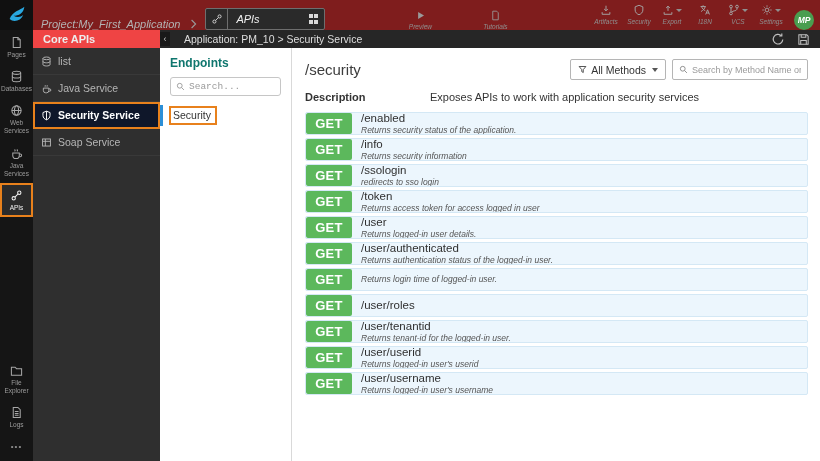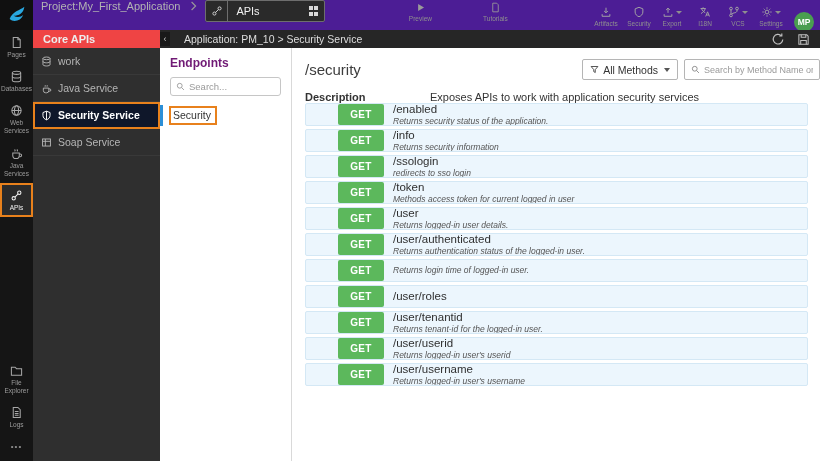--- a/index.html
+++ b/index.html
@@ -2,21 +2,21 @@
 <html><head>
 <meta charset="utf-8">
 <style>
   * { margin:0; padding:0; box-sizing:border-box; }
   html,body { width:820px; height:461px; overflow:hidden; background:#fff;
     font-family:"Liberation Sans", sans-serif; }
   .app { width:820px; height:461px; display:flex; flex-direction:column; }
   svg { display:block; }
 
   
-  .topbar { height:30px; background:#4c1d95; display:flex; align-items:flex-start; flex:none; }
+  .topbar { height:30px; background:#7f1d1d; display:flex; align-items:flex-end; flex:none;font-style:italic; }
   .logo-box { width:33px; height:30px; background:#101010; display:flex; align-items:center; justify-content:center; flex:none; }
   .project-label { color:#b3b3b3; font-size:11px; margin-left:8px; white-space:nowrap; }
   .tb-chevron { color:#9a9a9a; margin:0 7px 0 10px; }
   .apis-tab { display:flex; align-items:center; height:22px; width:120px; border:1px solid #6e6e6e; background:#2a2a2a; border-radius:2px; }
   .apis-tab .tab-iconbox { width:22px; height:100%; display:flex; align-items:center; justify-content:center; border-right:1px solid #6e6e6e; color:#d6d6d6; }
   .apis-tab .tab-label { color:#f0f0f0; font-size:11px; margin-left:8px; flex:1; }
   .grid-icon { display:grid; grid-template-columns:4px 4px; grid-gap:1.5px; margin-right:6px; }
   .grid-icon i { width:4px; height:4px; background:#d9d9d9; }
   .tb-action { display:flex; flex-direction:column; align-items:center; color:#a6a6a6; width:30px; cursor:pointer; }
   .tb-action .iconrow { display:flex; align-items:center; height:14px; }
@@ -53,51 +53,51 @@
   .collapse-btn { width:10px; height:14px; background:#191919; color:#c9c9c9; font-size:9px;
     display:flex; align-items:center; justify-content:center; cursor:pointer; }
   .breadcrumb { color:#dedede; font-size:10.5px; margin-left:14px; white-space:nowrap; }
   .header-actions { margin-left:auto; display:flex; align-items:center; gap:12px; margin-right:10px; color:#c0c0c0; }
   .header-actions .hicon { cursor:pointer; }
 
   .content-row { flex:1; display:flex; min-height:0; }
 
   
   .endpoints-panel { width:132px; background:#fff; border-right:1px solid #d9d9d9; flex:none; }
-  .endpoints-title { font-size:12px; font-weight:bold; color:#701a75; padding:8px 10px 7px; }
+  .endpoints-title { font-size:12px; font-weight:bold; color:#0f766e; padding:8px 10px 7px; }
   .ep-search { margin:0 10px; height:19px; border:1px solid #c6c6c6; border-radius:3px;
     display:flex; align-items:center; padding:0 5px; gap:4px; color:#999; }
-  .ep-search input { border:none; outline:none; width:100%; font-size:9.5px; font-family:Liberation Sans, sans-serif; color:#444; }
+  .ep-search input { border:none; outline:none; width:100%; font-size:9.5px; font-family:Liberation Mono, monospace; color:#444; }
   .ep-search input::placeholder { color:#9a9a9a; }
   .ep-item { margin-top:9px; height:21px; display:flex; align-items:center; position:relative; cursor:pointer; }
   .ep-item.active::before { content:""; position:absolute; left:0; top:0; bottom:0; width:3px; background:#2b8fd8; }
   .ep-item .ep-label { margin-left:9px; font-size:10.5px; color:#333; border:2px solid #e8811c; padding:1px 4px 2px 2px; }
 
   
   .main-panel { flex:1; background:#fff; display:flex; flex-direction:column; min-width:0; }
-  .main-toolbar { display:flex; align-items:center; padding:11px 0 9px 13px; flex:none; }
+  .main-toolbar { display:flex; align-items:center; padding:11px 12px 9px 13px; flex:none; }
   .service-path { font-size:15px; color:#3c3c3c; }
   .toolbar-right { margin-left:auto; display:flex; gap:6px; align-items:center; }
   .methods-dropdown { height:21px; border:1px solid #b5b5b5; border-radius:2px; display:flex; align-items:center;
     gap:4px; padding:0 7px; font-size:10.5px; color:#333; cursor:pointer; background:#fff; }
   .methods-dropdown .dd-caret { width:0; height:0; border-left:3.5px solid transparent; border-right:3.5px solid transparent; border-top:4px solid #555; margin-left:2px; }
   .url-search { width:136px; height:21px; border:1px solid #b5b5b5; border-radius:2px; display:flex;
     align-items:center; gap:4px; padding:0 6px; color:#888; background:#fff; }
   .url-search input { border:none; outline:none; width:100%; font-size:9px; font-family:inherit; color:#444; }
   .url-search input::placeholder { color:#9a9a9a; }
 
-  .desc-row { display:flex; align-items:flex-end; padding:2px 13px 0; flex:none; }
+  .desc-row { display:flex; align-items:flex-end; padding:2px 13px 9px; flex:none; }
   .desc-label { font-size:11px; font-weight:bold; color:#333; width:125px; flex:none; }
   .desc-text { font-size:11px; font-weight:normal; color:#333; }
 
   .endpoint-list { padding:0 12px 0 13px; overflow:hidden; }
   .endpoint-row { display:flex; align-items:stretch; background:#ecf6fd; border:1px solid #d4e8f5;
     border-radius:2px; height:23px; margin-bottom:3px; overflow:hidden; cursor:pointer; }
-  .method-badge { width:46px; flex:none; background:#5cb85c; color:#fff; font-size:10px; font-weight:bold;
-    display:flex; align-items:center; justify-content:center; border-radius:2px; letter-spacing:0.3px;margin-left:32px; }
+  .method-badge { width:46px; flex:none; background:#5cb85c; color:#fff; font-size:13px; font-weight:bold;
+    display:flex; align-items:center; justify-content:center; border-radius:2px; letter-spacing:0.3px; }
   .endpoint-texts { display:flex; flex-direction:column; justify-content:center; padding-left:9px; min-width:0; }
   .endpoint-path { font-size:11.5px; color:#2f2f2f; line-height:1.1; }
   .endpoint-desc { font-size:8.5px; font-style:italic; color:#555; line-height:1.2; }
 </style>
 </head>
 <body>
 
 <div class="app">
 
   <div class="topbar">
@@ -293,21 +293,21 @@
     <div class="services-panel">
       <div class="services-header">Core APIs</div>
       <div class="svc-item">
         <span>
           <svg width="11" height="11" viewBox="0 0 14 14" fill="none" stroke="currentColor" stroke-width="1.2">
             <ellipse cx="7" cy="3" rx="4.5" ry="1.7"></ellipse>
             <path d="M2.5 3v8c0 .9 2 1.7 4.5 1.7s4.5-.8 4.5-1.7V3"></path>
             <path d="M2.5 7c0 .9 2 1.7 4.5 1.7S11.5 7.9 11.5 7"></path>
           </svg>
         </span>
-        <span>work</span>
+        <span>list</span>
       </div>
       <div class="svc-item">
         <span>
           <svg width="11" height="11" viewBox="0 0 14 14" fill="none" stroke="currentColor" stroke-width="1.2">
             <path d="M3 6.5h7v3a3 3 0 0 1-3 3H6a3 3 0 0 1-3-3z"></path>
             <path d="M10 7.5h1a1.5 1.5 0 0 1 0 3h-1"></path>
             <path d="M5 2.6c.7.7.7 1.5 0 2.2M7.5 2.6c.7.7.7 1.5 0 2.2"></path>
           </svg>
         </span>
         <span>Java Service</span>
@@ -424,21 +424,21 @@
                 <span class="endpoint-texts">
                   <span class="endpoint-path">/ssologin</span>
                   <span class="endpoint-desc">redirects to sso login</span>
                 </span>
               </div>
 
               <div class="endpoint-row">
                 <span class="method-badge">GET</span>
                 <span class="endpoint-texts">
                   <span class="endpoint-path">/token</span>
-                  <span class="endpoint-desc">Methods access token for current logged in user</span>
+                  <span class="endpoint-desc">Returns access token for access logged in user</span>
                 </span>
               </div>
 
               <div class="endpoint-row">
                 <span class="method-badge">GET</span>
                 <span class="endpoint-texts">
                   <span class="endpoint-path">/user</span>
                   <span class="endpoint-desc">Returns logged-in user details.</span>
                 </span>
               </div>

